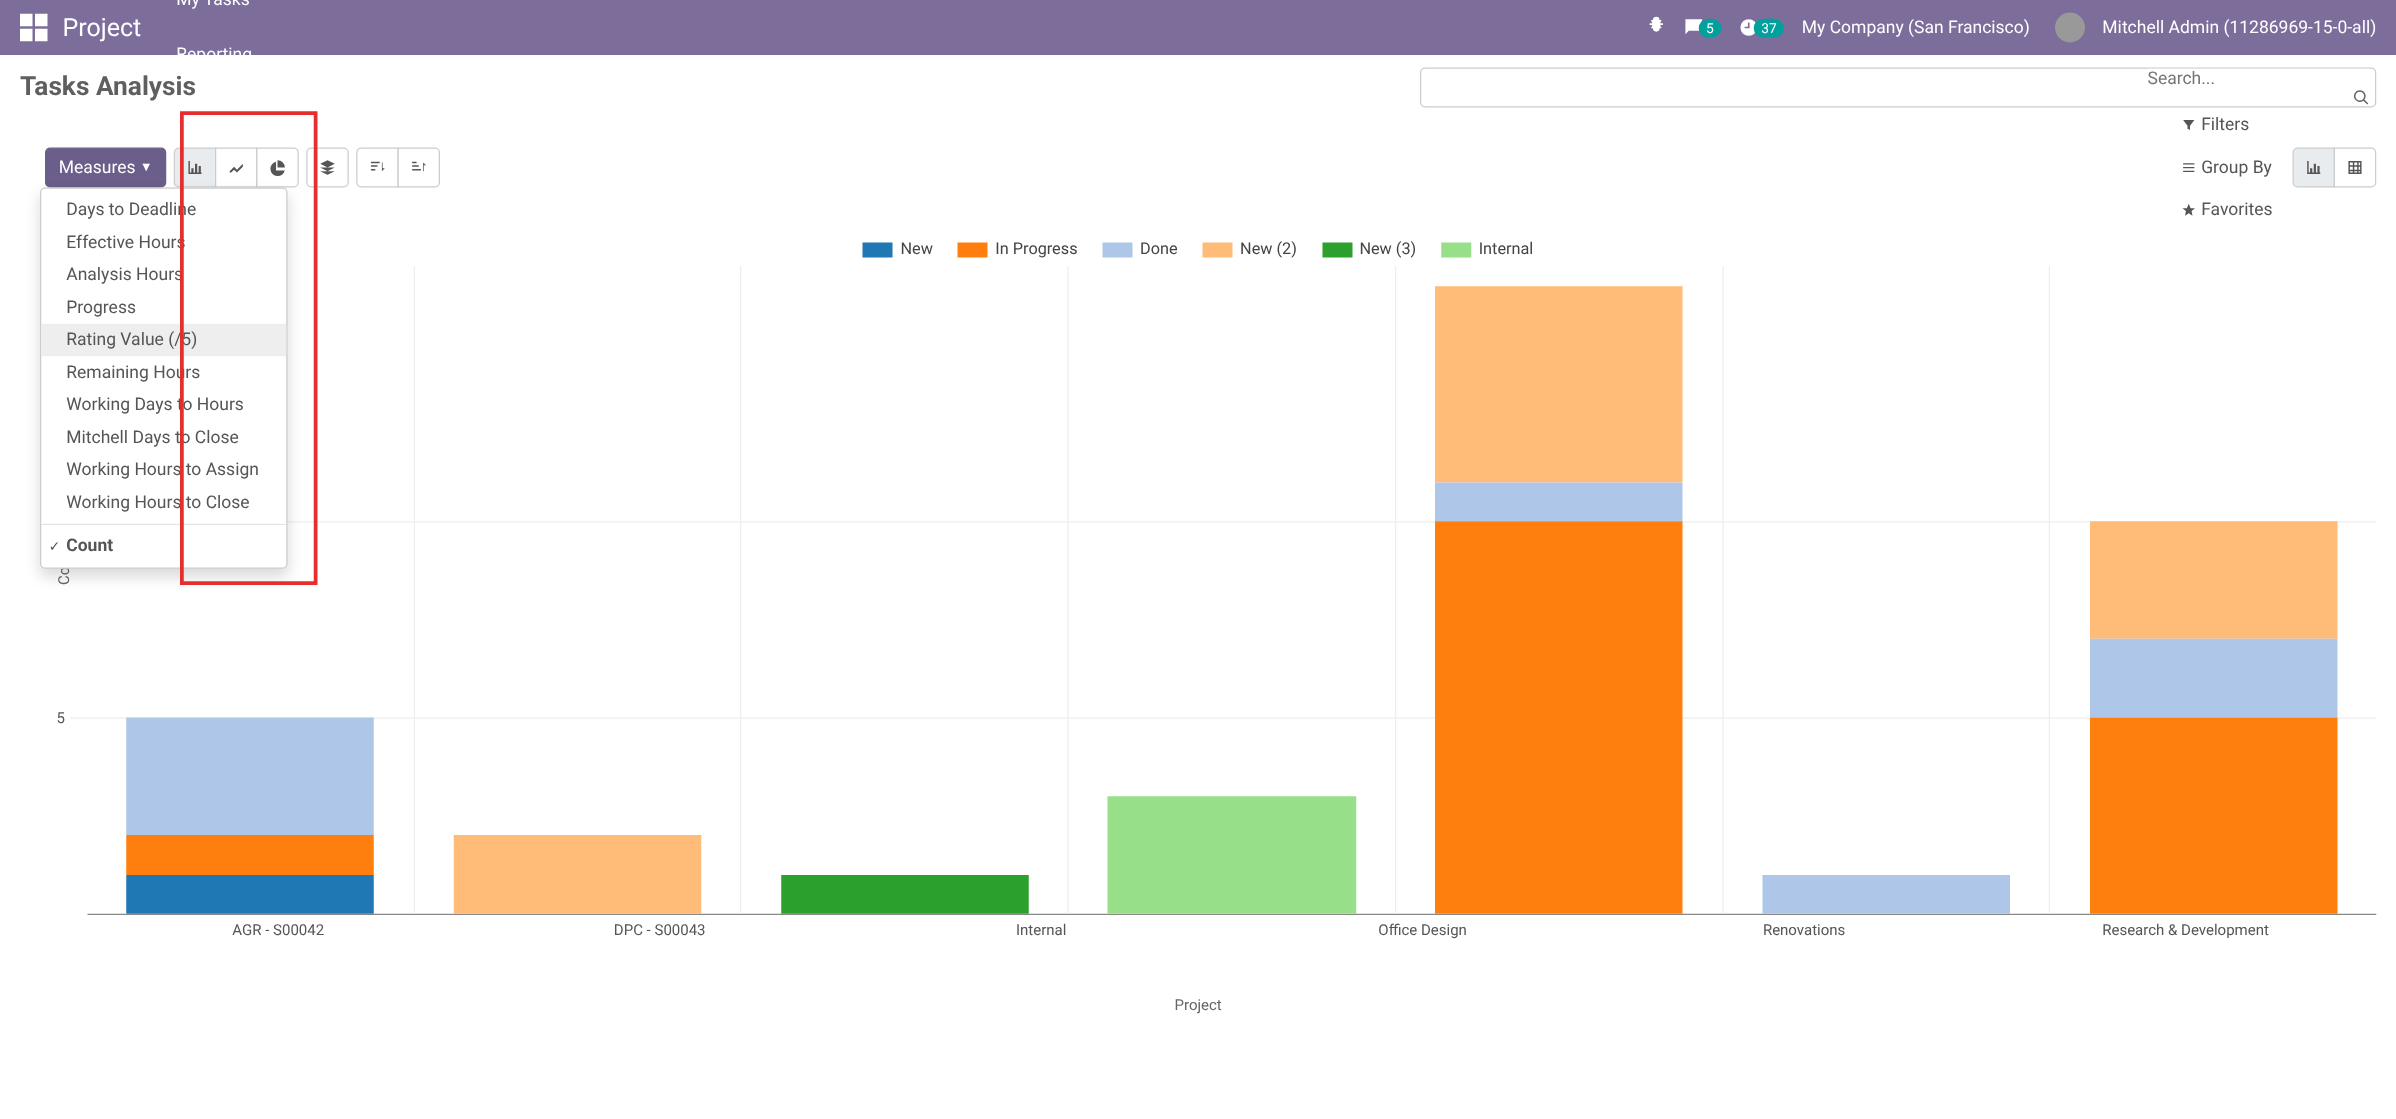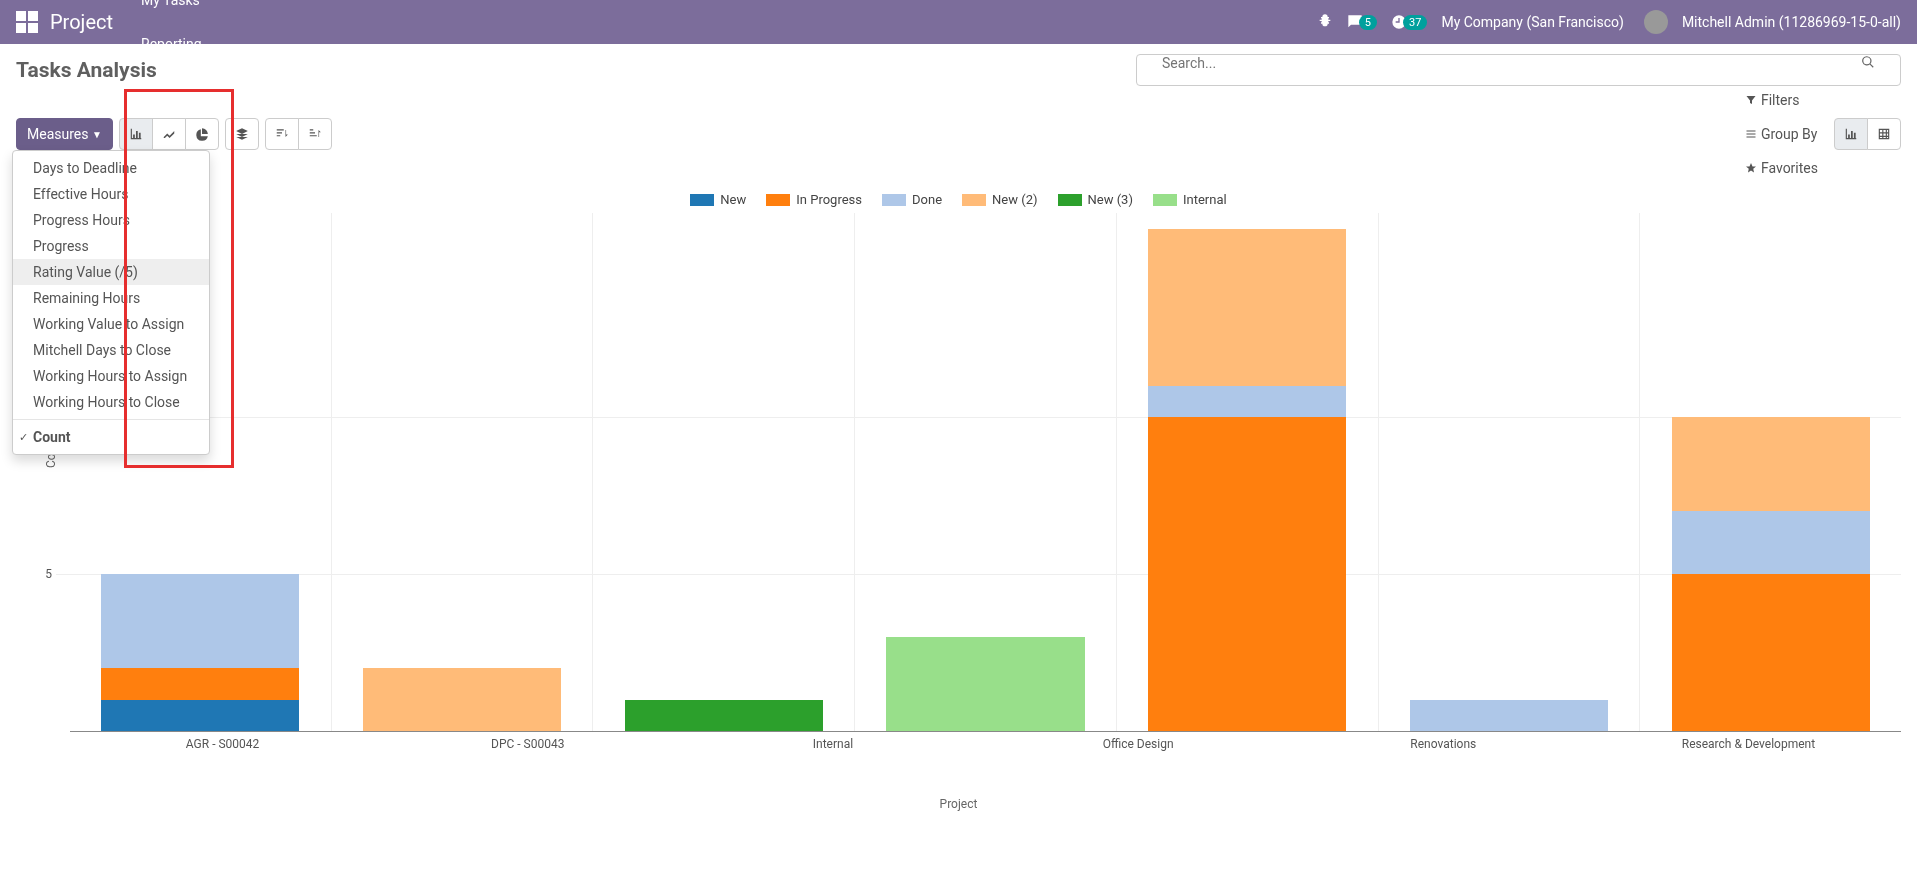--- a/index.html
+++ b/index.html
@@ -15,21 +15,21 @@
 .nav-right { margin-left: auto; display: flex; align-items: center; gap: 14px; font-size: 14px; }
 .badge-wrap { position: relative; display: flex; align-items: center; }
 .badge { background: #00a09d; color: #fff; font-size: 11px; border-radius: 10px; padding: 1px 6px; margin-left: -4px; }
 .avatar { width: 24px; height: 24px; border-radius: 50%; background: #999; margin-left: 6px; }
 .icon-sm { width: 16px; height: 16px; fill: #fff; }
 
 
 .control-panel { padding: 10px 16px 6px 16px; }
 .cp-top { display: flex; align-items: center; justify-content: space-between; margin-bottom: 6px;}
 .title { font-size: 21px; color: #5f5f5f; font-weight: 700; }
-.search-box { width: 765px; height: 32px; border: 1px solid #ccc; border-radius: 4px; display: flex; align-items: flex-start; padding: 0 25px; font-size: 14px; color: #777; background: #fff; }
+.search-box { width: 765px; height: 32px; border: 1px solid #ccc; border-radius: 4px; display: flex; align-items: flex-end; padding: 0 4px; font-size: 14px; color: #777; background: #fff; flex-direction: column; }
 .search-box input { flex: 1; border: none; outline: none; font-size: 14px; }
 .search-ico { width: 14px; height: 14px; fill: #666; }
 
 .cp-bottom { display: flex; align-items: center; justify-content: space-between; position: relative;}
 .cp-left { display: flex; align-items: center; gap: 6px; }
 .btn { display: inline-flex; align-items: center; justify-content: center; height: 32px; padding: 0 10px; border: 1px solid #ccc; background: #fff; cursor: pointer; font-size: 14px; color: #555; }
 .btn-group { display: inline-flex; }
 .btn-group .btn { border-radius: 0; margin-left: -1px; }
 .btn-group .btn:first-child { border-top-left-radius: 4px; border-bottom-left-radius: 4px; margin-left: 0;}
 .btn-group .btn:last-child { border-top-right-radius: 4px; border-bottom-right-radius: 4px; }
@@ -117,21 +117,21 @@
     <div class="title">Tasks Analysis</div>
     <div class="search-box">
       <input placeholder="Search..." style="">
       <svg class="search-ico" viewBox="0 0 24 24">
           <path d="M10 2a8 8 0 1 0 4.9 14.3l5.4 5.4 1.4-1.4-5.4-5.4A8 8 0 0 0 10 2zm0 2a6 6 0 1 1 0 12 6 6 0 0 1 0-12z"></path>
         </svg>
     </div>
   </div>
 
   <div class="cp-bottom">
-    <div class="cp-left" style="position:relative;">
+    <div class="cp-left" style="position:relative;margin-left:20px;">
       <button class="btn btn-primary"><span>Measures</span>&nbsp;<span style="font-size:10px;">▼</span></button>
 
       <div class="btn-group">
         <button class="btn btn-icon active">
             <svg viewBox="0 0 24 24">
               <path d="M3 3v18h18v-2H5V3zm4 10h3v6H7zm5-6h3v12h-3zm5 3h3v9h-3z"></path>
             </svg>
           </button>
         <button class="btn btn-icon">
             <svg viewBox="0 0 24 24">
@@ -160,25 +160,25 @@
         <button class="btn btn-icon">
             <svg viewBox="0 0 24 24">
               <path d="M3 4h6v2H3zm0 5h9v2H3zm0 5h12v2H3zm15 3V5l4 4h-3v8z"></path>
             </svg>
           </button>
       </div>
 
       <div class="dropdown" id="measures-dd">
           <div class="dropdown-item">Days to Deadline</div>
           <div class="dropdown-item">Effective Hours</div>
-          <div class="dropdown-item">Progress Hours</div>
+          <div class="dropdown-item">Analysis Hours</div>
           <div class="dropdown-item">Progress</div>
           <div class="dropdown-item hover">Rating Value (/5)</div>
           <div class="dropdown-item">Remaining Hours</div>
-          <div class="dropdown-item">Working Value to Assign</div>
+          <div class="dropdown-item">Working Days to Hours</div>
           <div class="dropdown-item">Mitchell Days to Close</div>
           <div class="dropdown-item">Working Hours to Assign</div>
           <div class="dropdown-item">Working Hours to Close</div>
           <div class="dropdown-divider"></div>
           <div class="dropdown-item">
             <span class="check">✓</span>
             <b>Count</b>
           </div>
         </div>
 

